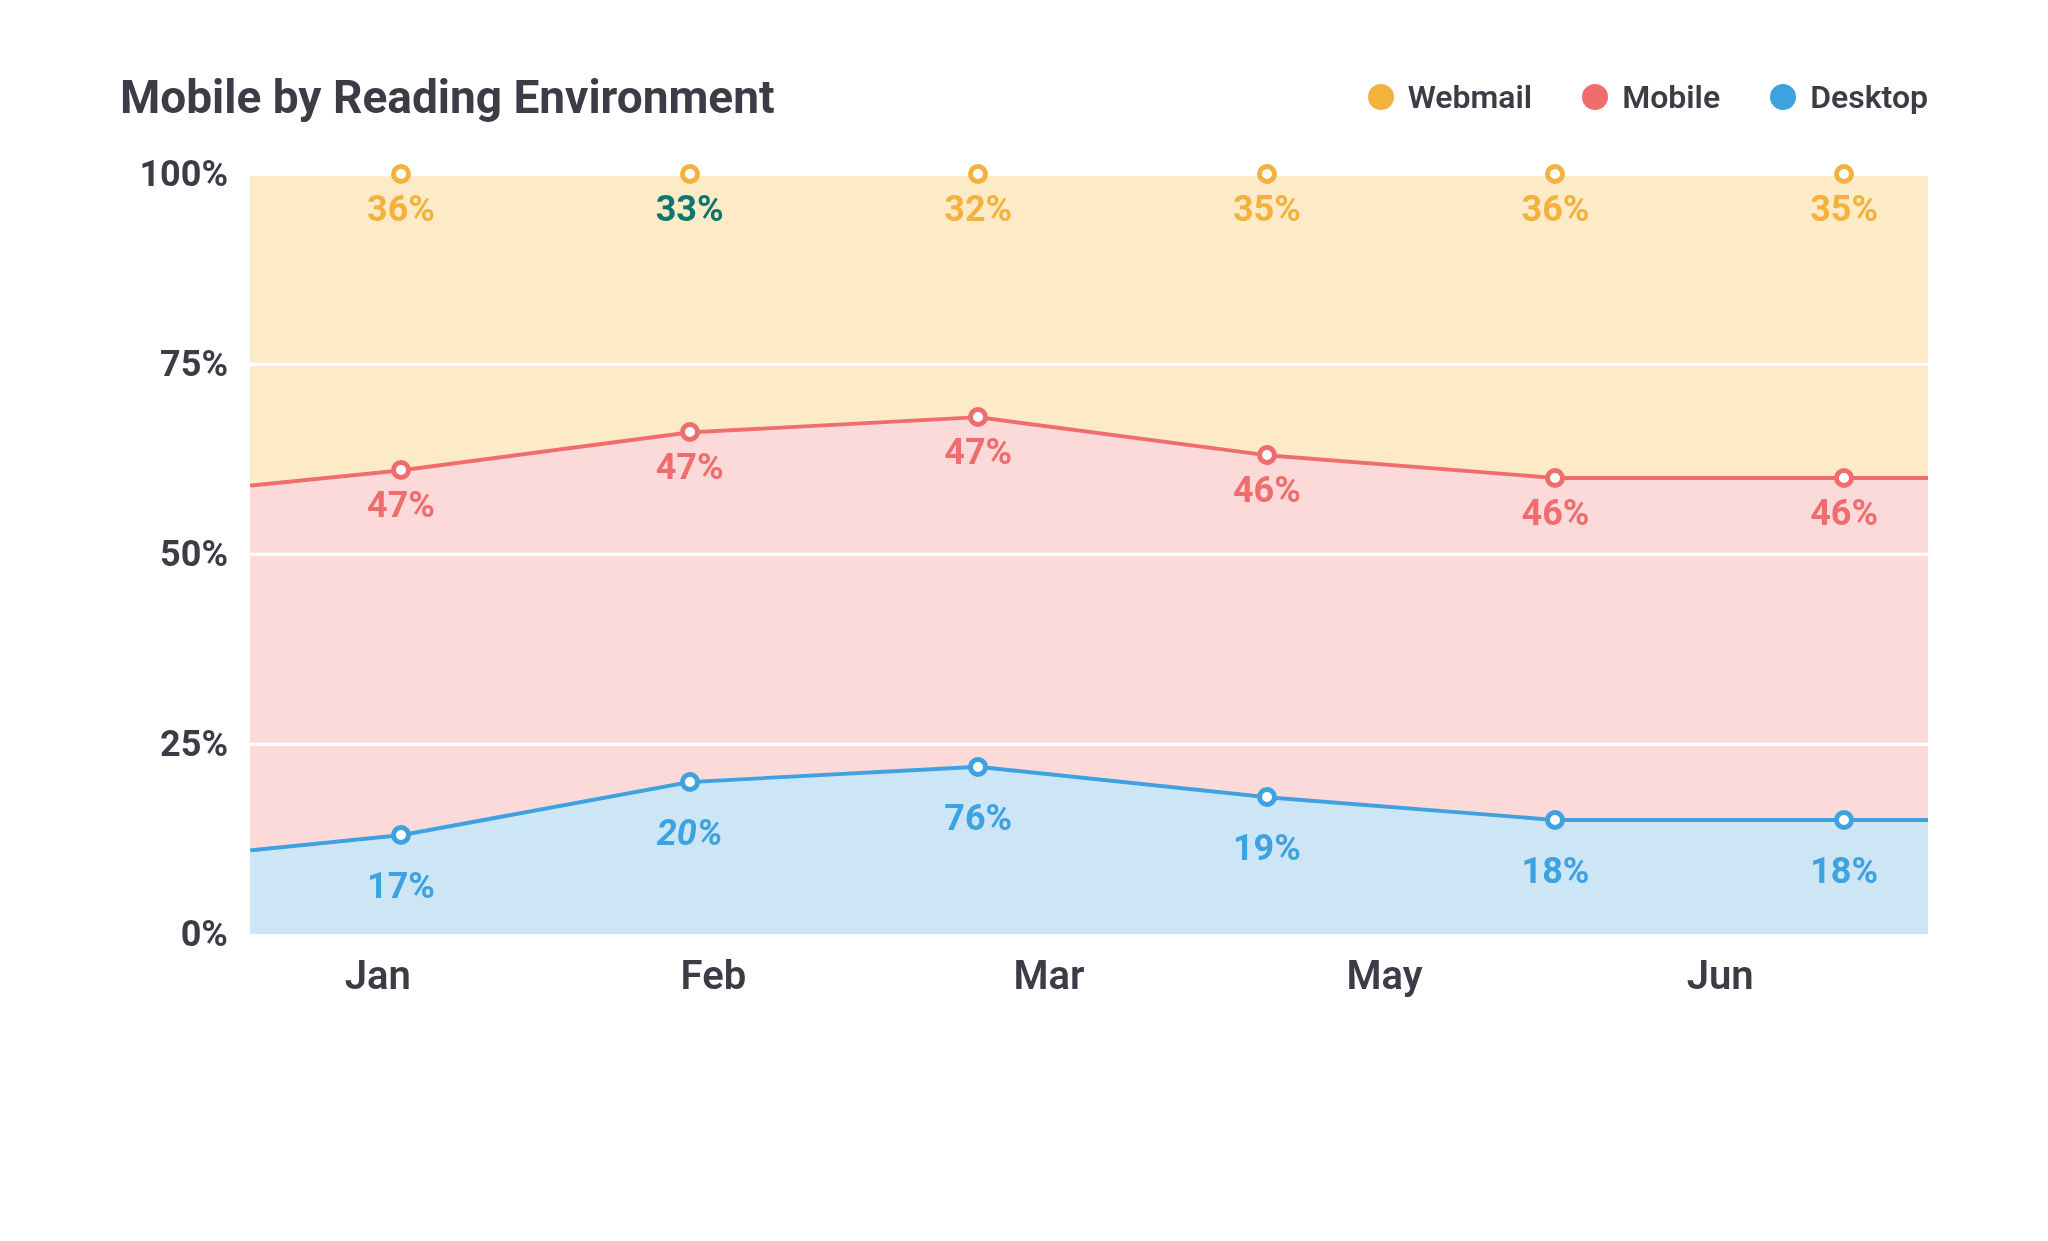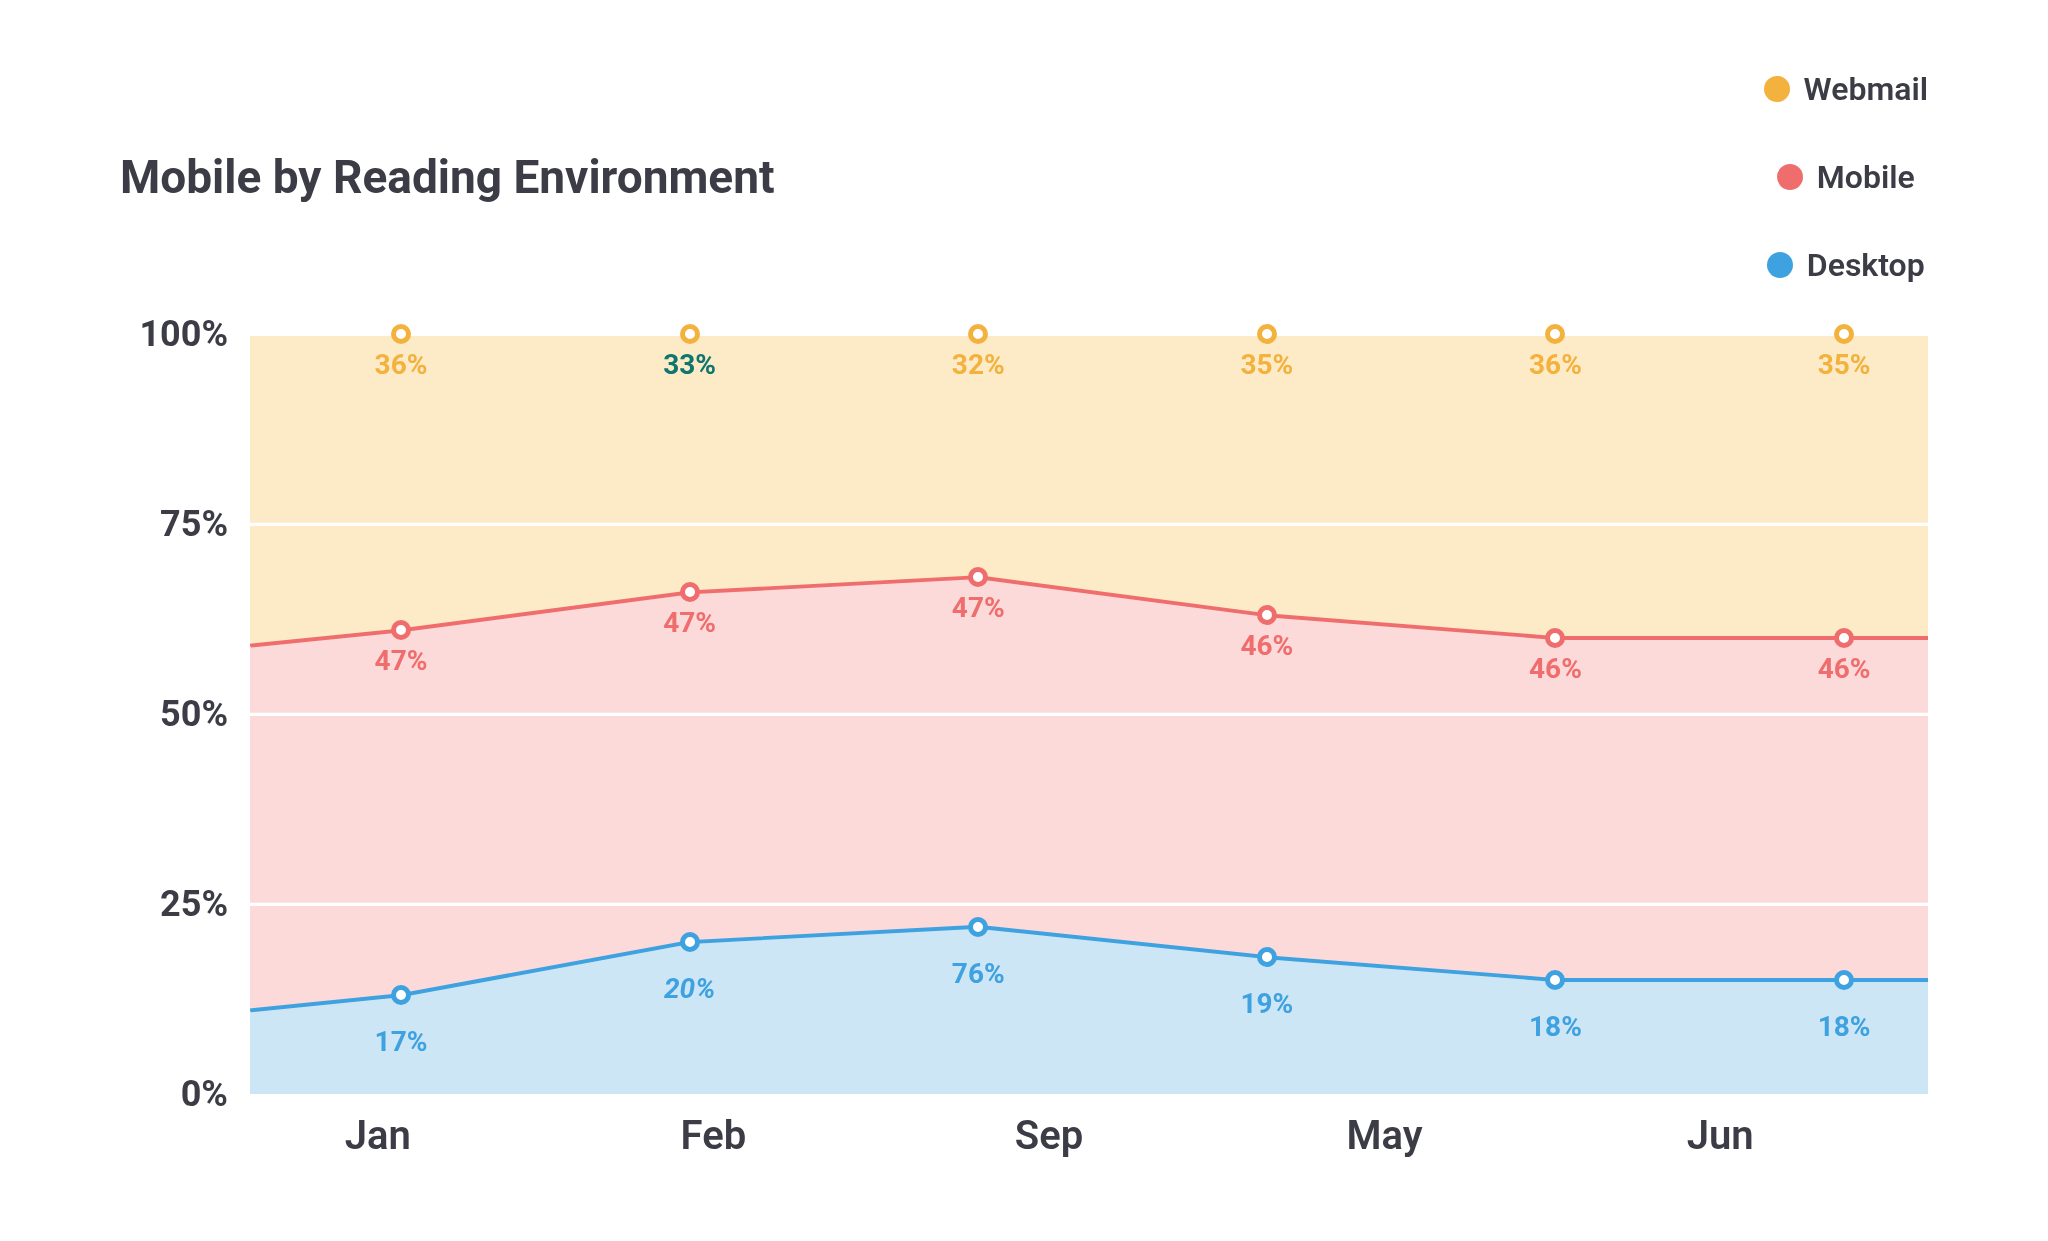--- a/index.html
+++ b/index.html
@@ -23,21 +23,20 @@
   }
   .title {
     font-size: 46px;
     font-weight: 700;
     color: #3c3c46;
   }
   .legend {
     display: flex;
     gap: 50px;
     align-items: center;
-    flex-direction: column;
   }
   .legend-item {
     display: flex;
     align-items: center;
     gap: 14px;
     font-size: 32px;
     font-weight: 600;
     color: #3c3c46;
   }
   .legend-dot {
@@ -95,21 +94,21 @@
     transform: translateX(-40px);
   }
   svg.plot-svg {
     position: absolute;
     inset: 0;
     width: 100%;
     height: 100%;
   }
   .data-label {
     position: absolute;
-    font-size: 28px;
+    font-size: 36px;
     font-weight: 700;
     transform: translate(-50%, 0);
     white-space: nowrap;
   }
 </style>
 </head>
 <body>
 
 <div class="wrap">
   <div class="header">
@@ -189,19 +188,19 @@
           <div class="data-label" style="color: rgb(243, 177, 62); left: 9%; top: calc(0% + 14px);">36%</div>
           <div class="data-label" style="color: #0f766e; left: 26.2%; top: calc(0% + 14px);">33%</div>
           <div class="data-label" style="color: rgb(243, 177, 62); left: 43.4%; top: calc(0% + 14px);">32%</div>
           <div class="data-label" style="color: rgb(243, 177, 62); left: 60.6%; top: calc(0% + 14px);">35%</div>
           <div class="data-label" style="color: rgb(243, 177, 62); left: 77.8%; top: calc(0% + 14px);">36%</div>
           <div class="data-label" style="color: rgb(243, 177, 62); left: 95%; top: calc(0% + 14px);">35%</div>
         </div>
       <div class="xaxis" id="xaxis">
           <div class="xtick">Jan</div>
           <div class="xtick">Feb</div>
-          <div class="xtick">Sep</div>
+          <div class="xtick">Mar</div>
           <div class="xtick">May</div>
           <div class="xtick">Jun</div>
         </div>
     </div>
   </div>
 </div>
 
 </body></html>

